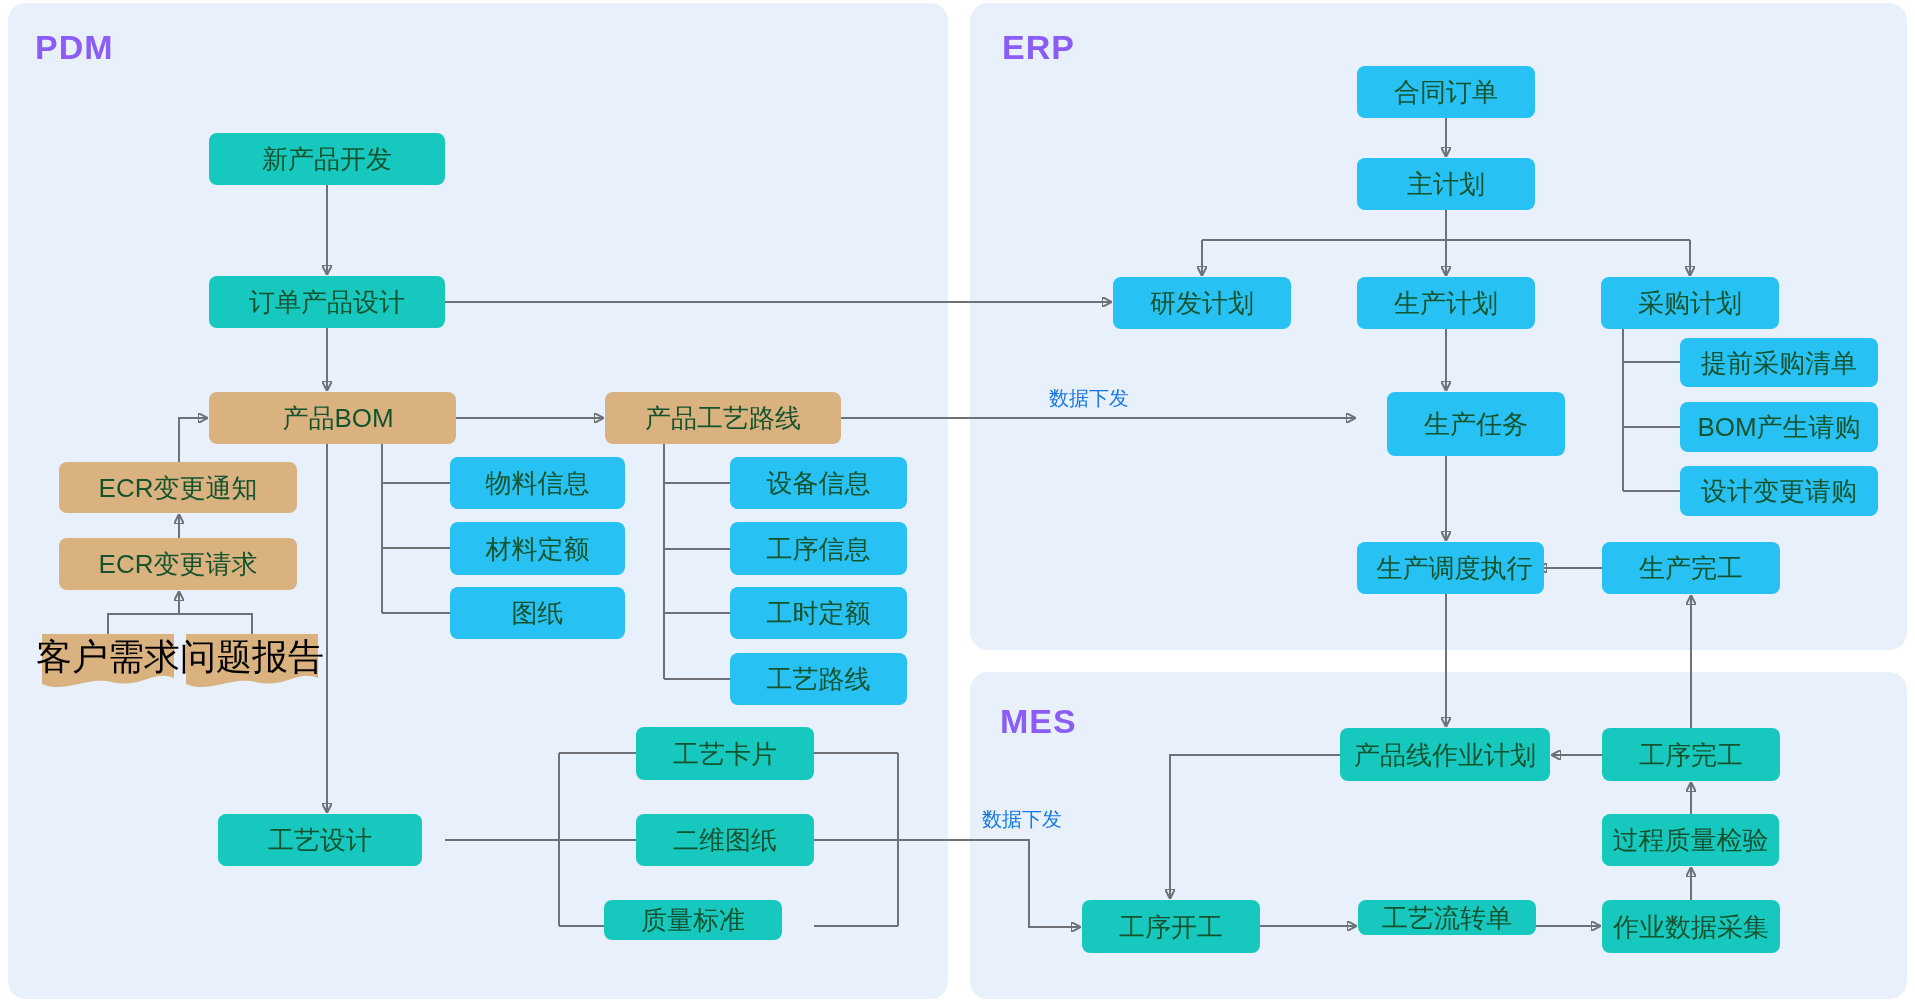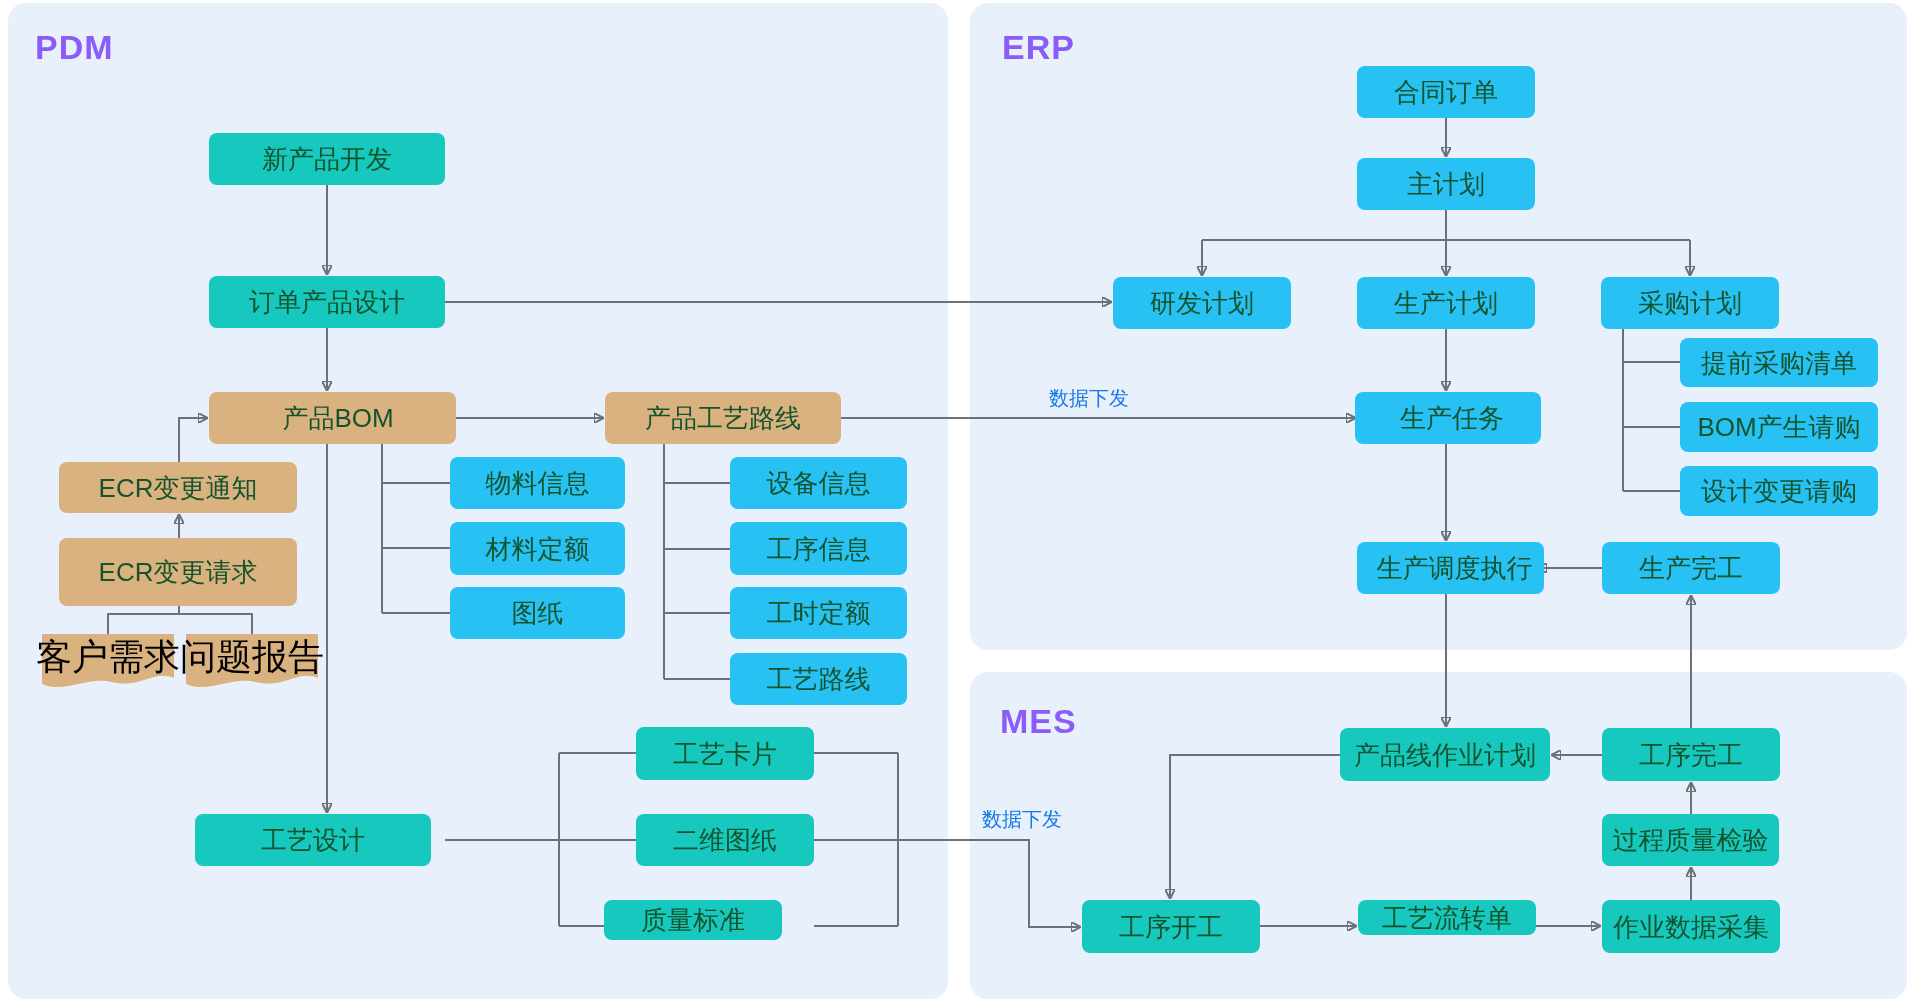--- a/index.html
+++ b/index.html
@@ -87,21 +87,21 @@
     <path d="M1340,755 H1170 V898" marker-end="url(#arw)"></path>
     <path d="M1260,926 H1356" marker-end="url(#arw)"></path>
     <path d="M1536,926 H1600" marker-end="url(#arw)"></path>
   </svg>
 
   <div class="node teal" style="left:209px;top:133px;width:236px;height:52px;">新产品开发</div>
   <div class="node teal" style="left:209px;top:276px;width:236px;height:52px;">订单产品设计</div>
   <div class="node tan" style="left:209px;top:392px;width:236px;height:52px;padding-left:11px;">产品BOM</div>
   <div class="node tan" style="left:605px;top:392px;width:236px;height:52px;">产品工艺路线</div>
   <div class="node tan" style="left:59px;top:462px;width:238px;height:51px;">ECR变更通知</div>
-  <div class="node tan" style="left:59px;top:538px;width:238px;height:68px;">ECR变更请求</div>
+  <div class="node tan" style="left:59px;top:538px;width:238px;height:52px;">ECR变更请求</div>
 
   <div class="doc" style="left:42px;top:634px;width:132px;height:58px;">
     <svg width="132" height="58" viewBox="0 0 132 58">
       <path d="M0,0 H132 V44 C112,35 98,55 70,48 C44,42 24,60 0,50 Z" fill="#d9b280"></path>
     </svg>
     <span class="doc-label">客户需求</span>
   </div>
   <div class="doc" style="left:186px;top:634px;width:132px;height:58px;">
     <svg width="132" height="58" viewBox="0 0 132 58">
       <path d="M0,0 H132 V44 C112,35 98,55 70,48 C44,42 24,60 0,50 Z" fill="#d9b280"></path>
@@ -110,31 +110,31 @@
   </div>
 
   <div class="node blue" style="left:450px;top:457px;width:175px;height:52px;">物料信息</div>
   <div class="node blue" style="left:450px;top:522px;width:175px;height:53px;">材料定额</div>
   <div class="node blue" style="left:450px;top:587px;width:175px;height:52px;">图纸</div>
   <div class="node blue" style="left:730px;top:457px;width:177px;height:52px;">设备信息</div>
   <div class="node blue" style="left:730px;top:522px;width:177px;height:53px;">工序信息</div>
   <div class="node blue" style="left:730px;top:587px;width:177px;height:52px;">工时定额</div>
   <div class="node blue" style="left:730px;top:653px;width:177px;height:52px;">工艺路线</div>
 
-  <div class="node teal" style="left:195px;top:814px;width:236px;height:52px;">工艺设计</div>
+  <div class="node teal" style="left:218px;top:814px;width:204px;height:52px;">工艺设计</div>
   <div class="node teal" style="left:636px;top:727px;width:178px;height:53px;">工艺卡片</div>
   <div class="node teal" style="left:636px;top:814px;width:178px;height:52px;">二维图纸</div>
   <div class="node teal" style="left:604px;top:900px;width:178px;height:40px;">质量标准</div>
 
   <div class="node blue" style="left:1357px;top:66px;width:178px;height:52px;">合同订单</div>
   <div class="node blue" style="left:1357px;top:158px;width:178px;height:52px;">主计划</div>
   <div class="node blue" style="left:1113px;top:277px;width:178px;height:52px;">研发计划</div>
   <div class="node blue" style="left:1357px;top:277px;width:178px;height:52px;">生产计划</div>
   <div class="node blue" style="left:1601px;top:277px;width:178px;height:52px;">采购计划</div>
-  <div class="node blue" style="left:1355px;top:392px;width:178px;height:52px;padding-left:8px;">生产任务</div>
+  <div class="node blue" style="left:1387px;top:392px;width:178px;height:64px;">生产任务</div>
   <div class="node blue" style="left:1680px;top:338px;width:198px;height:49px;">提前采购清单</div>
   <div class="node blue" style="left:1680px;top:402px;width:198px;height:50px;">BOM产生请购</div>
   <div class="node blue" style="left:1680px;top:466px;width:198px;height:50px;">设计变更请购</div>
   <div class="node blue" style="left:1357px;top:542px;width:179px;height:52px;padding-left:8px;">生产调度执行</div>
   <div class="node blue" style="left:1602px;top:542px;width:178px;height:52px;">生产完工</div>
 
   <div class="node teal" style="left:1340px;top:728px;width:210px;height:53px;">产品线作业计划</div>
   <div class="node teal" style="left:1602px;top:728px;width:178px;height:53px;">工序完工</div>
   <div class="node teal" style="left:1602px;top:814px;width:177px;height:52px;">过程质量检验</div>
   <div class="node teal" style="left:1082px;top:900px;width:178px;height:53px;">工序开工</div>

